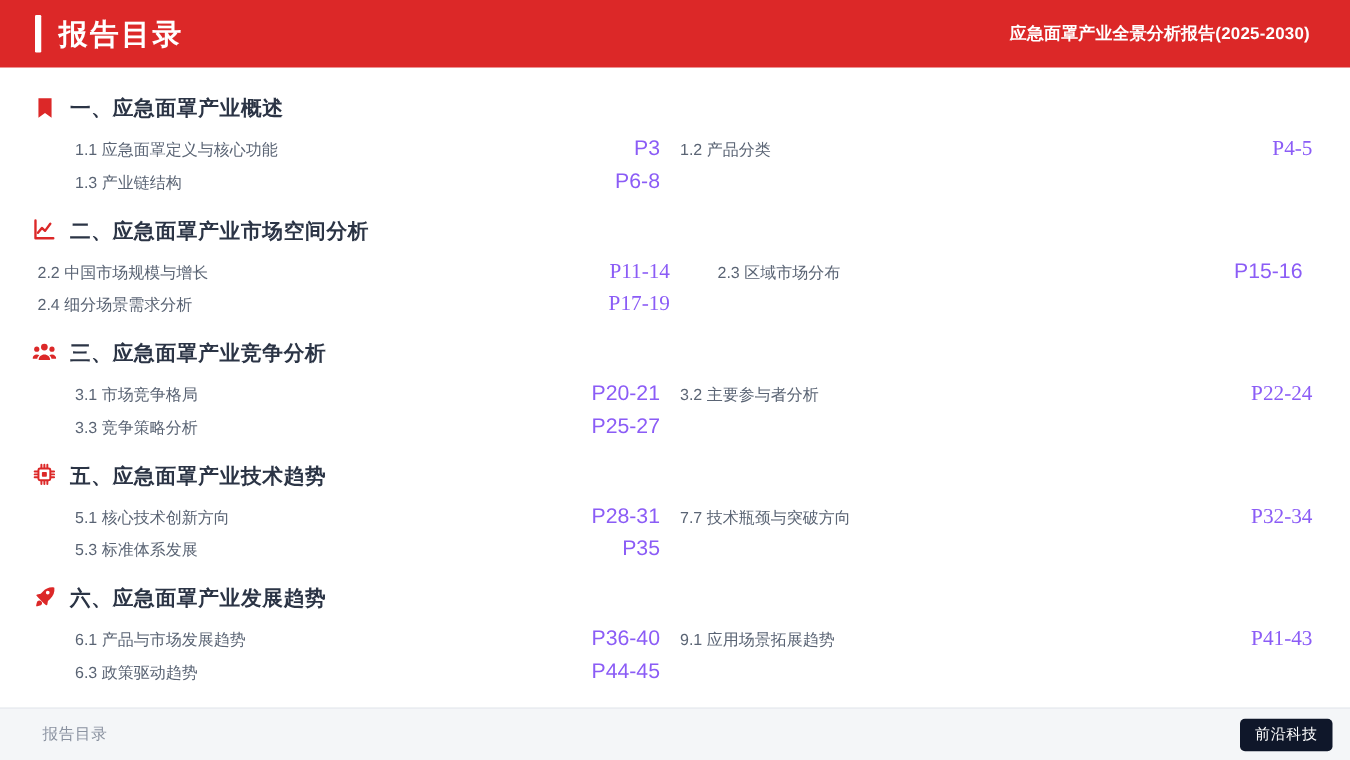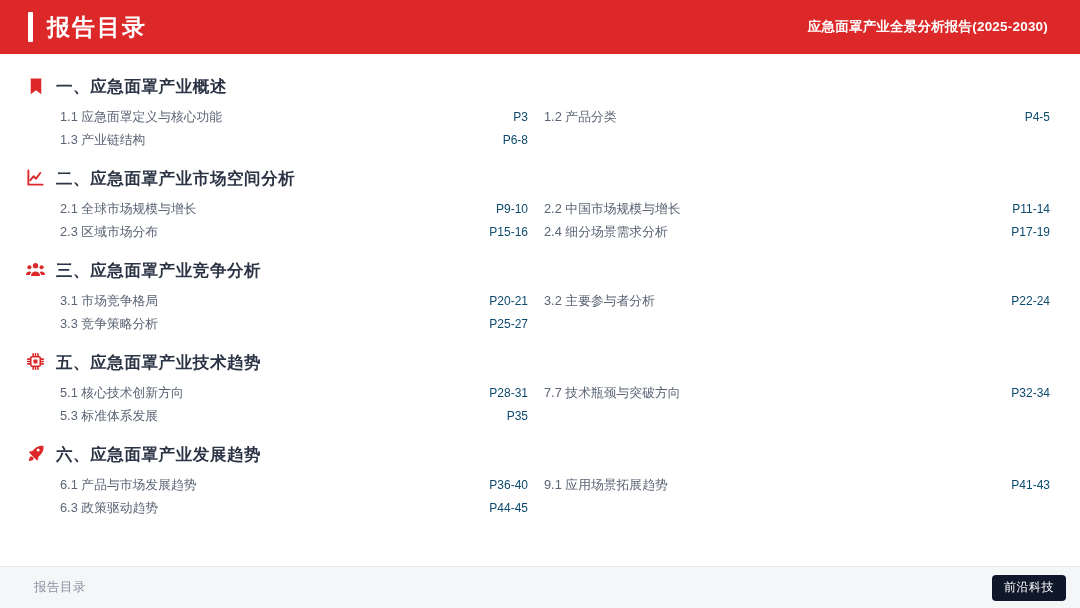--- a/index.html
+++ b/index.html
@@ -97,27 +97,27 @@
     font-size: 12.8px;
     color: #5a6474;
     padding-left: 38px;
     white-space: nowrap;
   }
   .toc-item .toc-dots {
     flex: 1 1 auto;
     min-width: 8px;
   }
   .toc-item .toc-page {
-    font-size: 12px;
-    color: #0c4a6e;
+    font-size: 17px;
+    color: #8b5cf6;
     white-space: nowrap;
     padding-right: 8px;
   }
   .toc-item.col-right .toc-label { padding-left: 8px; }
-  .toc-item.col-right .toc-page { padding-right: 0px; }
+  .toc-item.col-right .toc-page { padding-right: 0px; font-family: Liberation Serif, serif; }
   .toc-item.empty { visibility: hidden; }
 
   
   .footer {
     position: absolute;
     left: 0;
     bottom: 0;
     width: 1080px;
     height: 42px;
     background: #f4f6f8;
@@ -202,25 +202,20 @@
     <div class="section-head">
       <span class="section-icon">
         <svg width="19" height="19" viewBox="0 0 24 24" fill="none" stroke="#dc2828" stroke-width="2.4" stroke-linecap="round" stroke-linejoin="round">
             <path d="M3 3v18h18"></path>
             <path d="M5.5 15.5l4-5 3.2 3 5.3-7.2"></path>
           </svg>
       </span>
       <span class="section-title">二、应急面罩产业市场空间分析</span>
     </div>
     <div class="section-items">
-      <div class="toc-item">
-        <span class="toc-label">2.1 全球市场规模与增长</span>
-        <span class="toc-dots"></span>
-        <span class="toc-page">P9-10</span>
-      </div>
       <div class="toc-item col-right">
         <span class="toc-label">2.2 中国市场规模与增长</span>
         <span class="toc-dots"></span>
         <span class="toc-page">P11-14</span>
       </div>
       <div class="toc-item">
         <span class="toc-label">2.3 区域市场分布</span>
         <span class="toc-dots"></span>
         <span class="toc-page">P15-16</span>
       </div>

